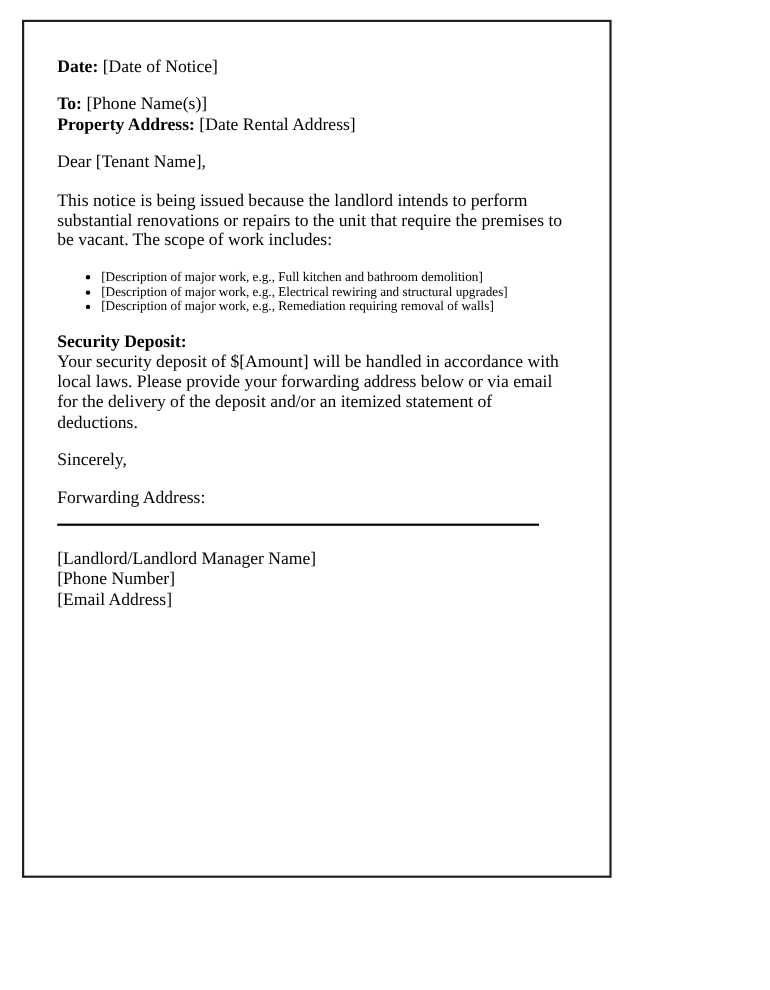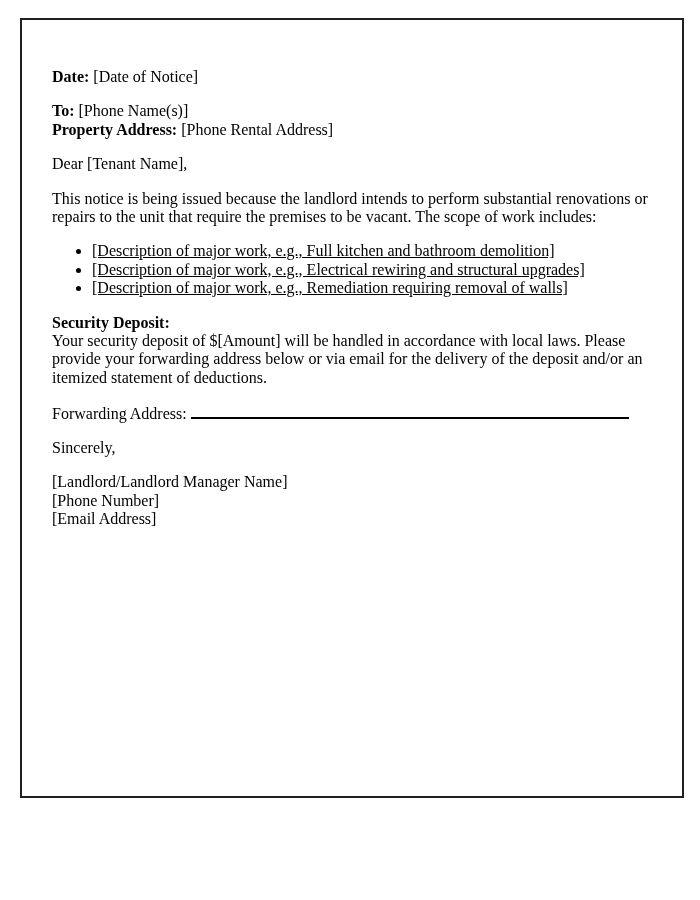--- a/index.html
+++ b/index.html
@@ -11,79 +11,78 @@
     width: 700px;
     height: 900px;
     position: relative;
     font-family: "Liberation Serif", "DejaVu Serif", serif;
     color: #000000;
   }
   .letter-page {
     position: absolute;
     left: 20px;
     top: 18px;
-    width: 664px;
+    width: 536px;
     height: 780px;
     box-sizing: border-box;
     border: 2px solid #1f1f1f;
     background: #ffffff;
-    padding: 48px 32px 20px 30px;
+    padding: 32px 32px 20px 30px;
     overflow: hidden;
   }
   .letter-page p {
     margin: 16px 0;
     font-size: 16px;
     line-height: 1.15;
   }
   .letter-page p:first-child {
     margin-top: 0;
   }
   .bold { font-weight: bold; }
   ul.scope-list {
     margin: 16px 0;
     padding-left: 40px;
-    font-size: 16px;
+    font-size: 12px;
     line-height: 1.15;
-    text-decoration: underline;
   }
   ul.scope-list li {
     margin: 0;
   }
   .blank-line {
     display: inline-block;
     width: 438px;
     height: 0.85em;
     border-bottom: 2px solid #000000;
     vertical-align: baseline;
   }
 </style>
 </head>
 <body>
 
 <div class="letter-page">
 
   <p><span class="bold">Date:</span><span> [Date of Notice]</span></p>
 
-  <p><span class="bold">To:</span><span> [Phone Name(s)]</span><br><span class="bold">Property Address:</span><span> [Phone Rental Address]</span></p>
+  <p><span class="bold">To:</span><span> [Phone Name(s)]</span><br><span class="bold">Property Address:</span><span> [Date Rental Address]</span></p>
 
 
   <p>Dear [Tenant Name],</p>
 
 
   <p>This notice is being issued because the landlord intends to perform substantial renovations or repairs to the unit that require the premises to be vacant. The scope of work includes:</p>
 
   <ul class="scope-list">
     <li>[Description of major work, e.g., Full kitchen and bathroom demolition]</li>
     <li>[Description of major work, e.g., Electrical rewiring and structural upgrades]</li>
     <li>[Description of major work, e.g., Remediation requiring removal of walls]</li>
   </ul>
 
 
 
   <p><span class="bold">Security Deposit:</span><br><span>Your security deposit of $[Amount] will be handled in accordance with local laws. Please provide your forwarding address below or via email for the delivery of the deposit and/or an itemized statement of deductions.</span></p>
 
+  <p>Sincerely,</p>
+
   <p><span>Forwarding Address: </span><span class="blank-line"></span></p>
-
-  <p>Sincerely,</p>
 
   <p><span>[Landlord/Landlord Manager Name]</span><br><span>[Phone Number]</span><br><span>[Email Address]</span></p>
 
 </div>
 
 </body></html>

